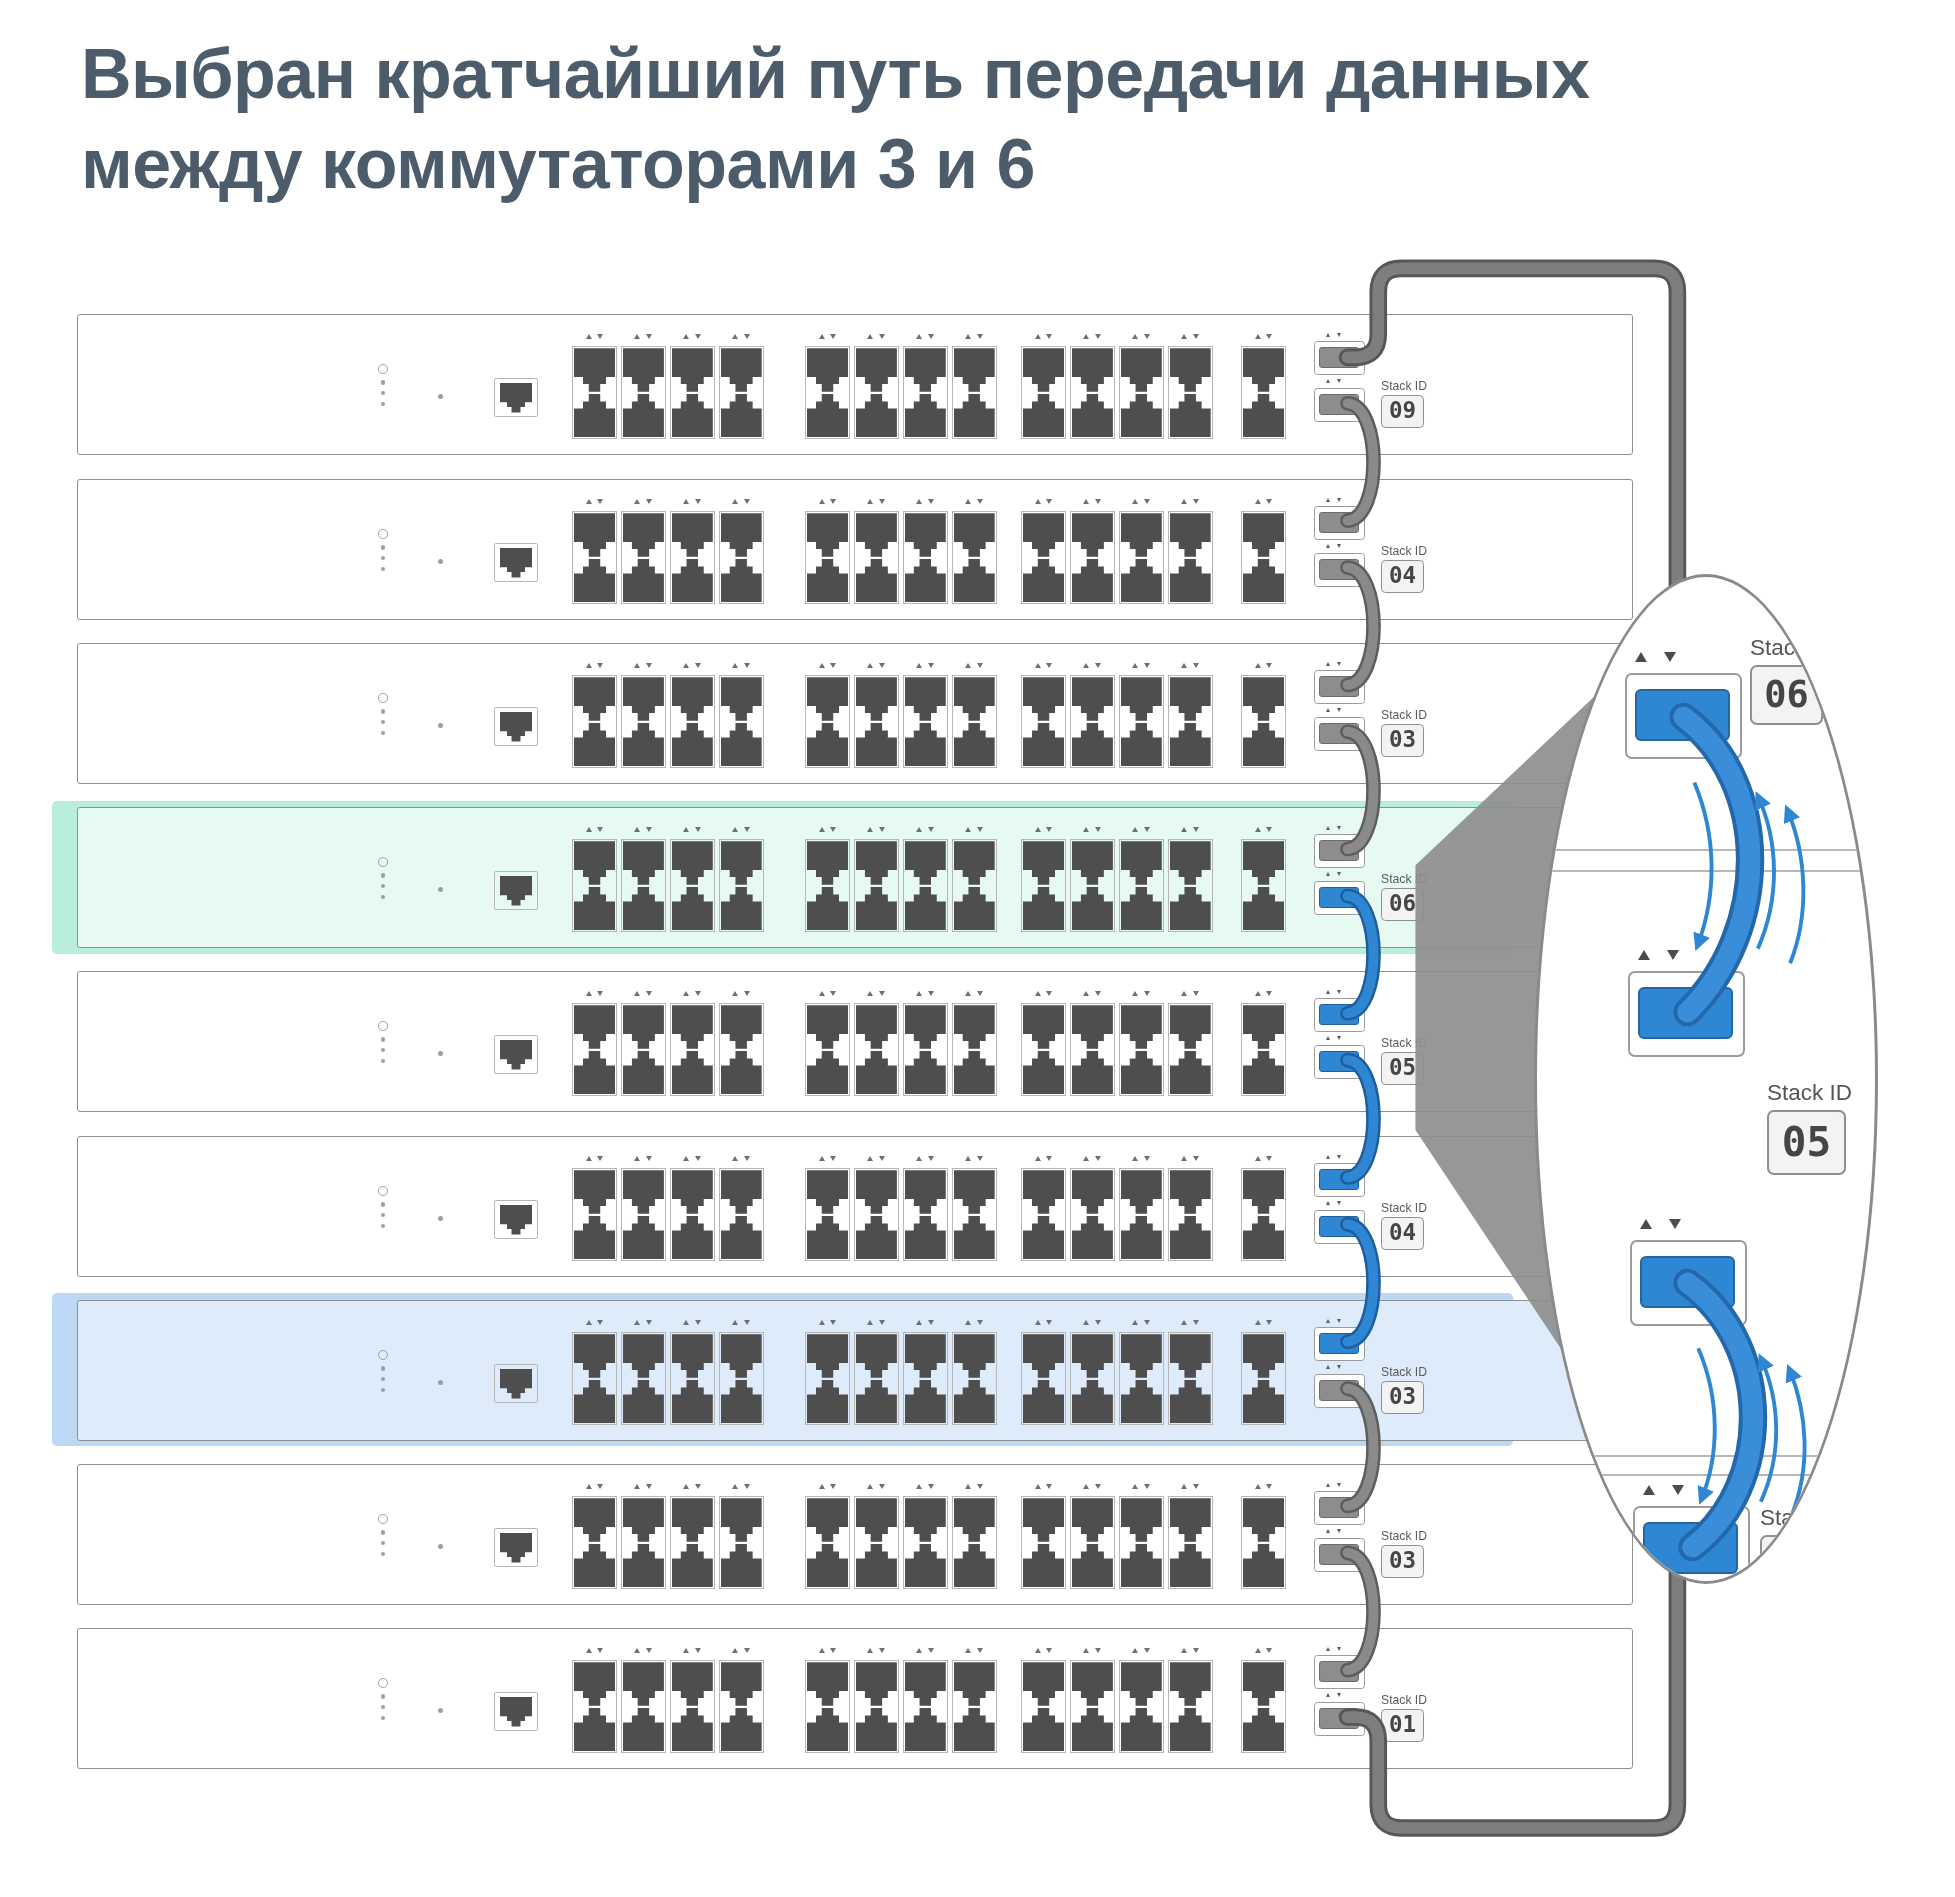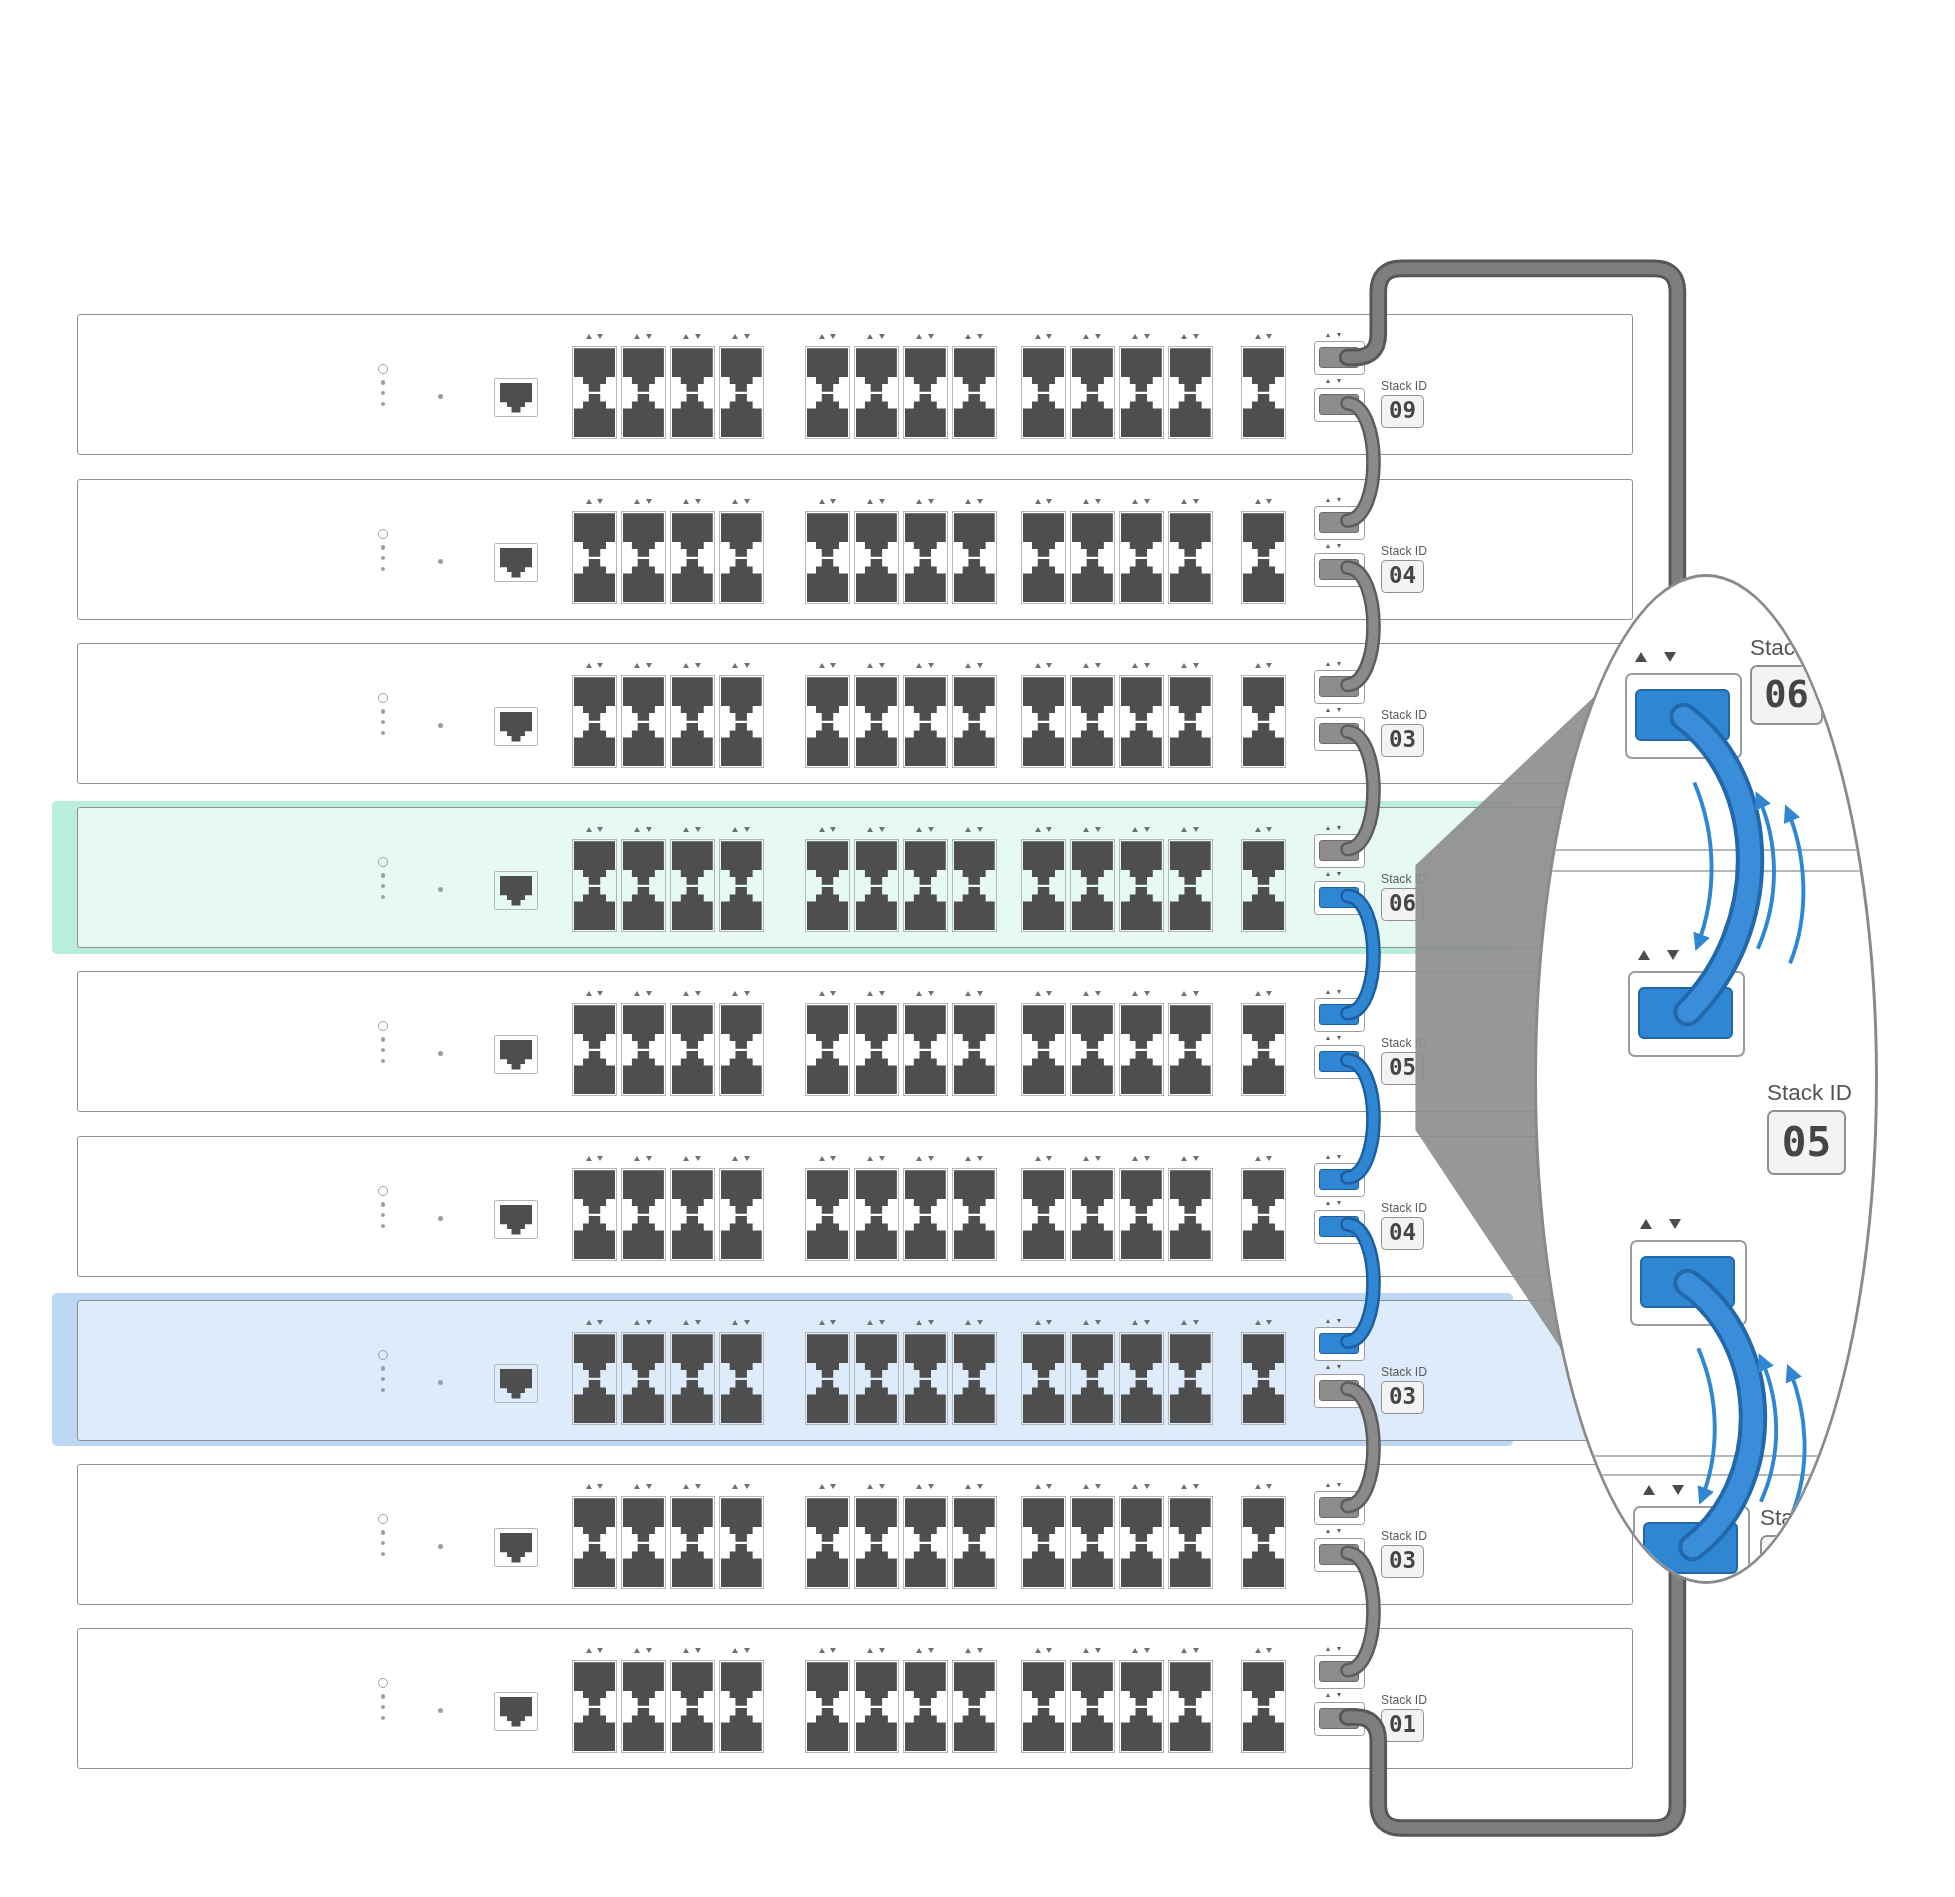--- a/index.html
+++ b/index.html
@@ -81,20 +81,22 @@
   .isid-top .isid-display{width:73px;height:60px;font-size:37px;line-height:55px}
   .isid-mid .isid-display{width:79px;height:65px;font-size:41px;line-height:60px}
   .isid-bottom .isid-display{width:73px;height:60px;font-size:37px;line-height:55px}
 </style>
 </head>
 <body>
 
 <div id="page">
 
   <div class="title">
+    <div>Выбран кратчайший путь передачи данных</div>
+    <div>между коммутаторами 3 и 6</div>
   </div>
 
   <div id="bands">
       <div class="band band-green" style="top: 801px;"></div>
       <div class="band band-blue" style="top: 1293px;"></div>
     </div>
   <div id="switches">
       <div class="switch" style="top: 314px;">
     <div class="led-col">
       <span class="pwr"></span>

